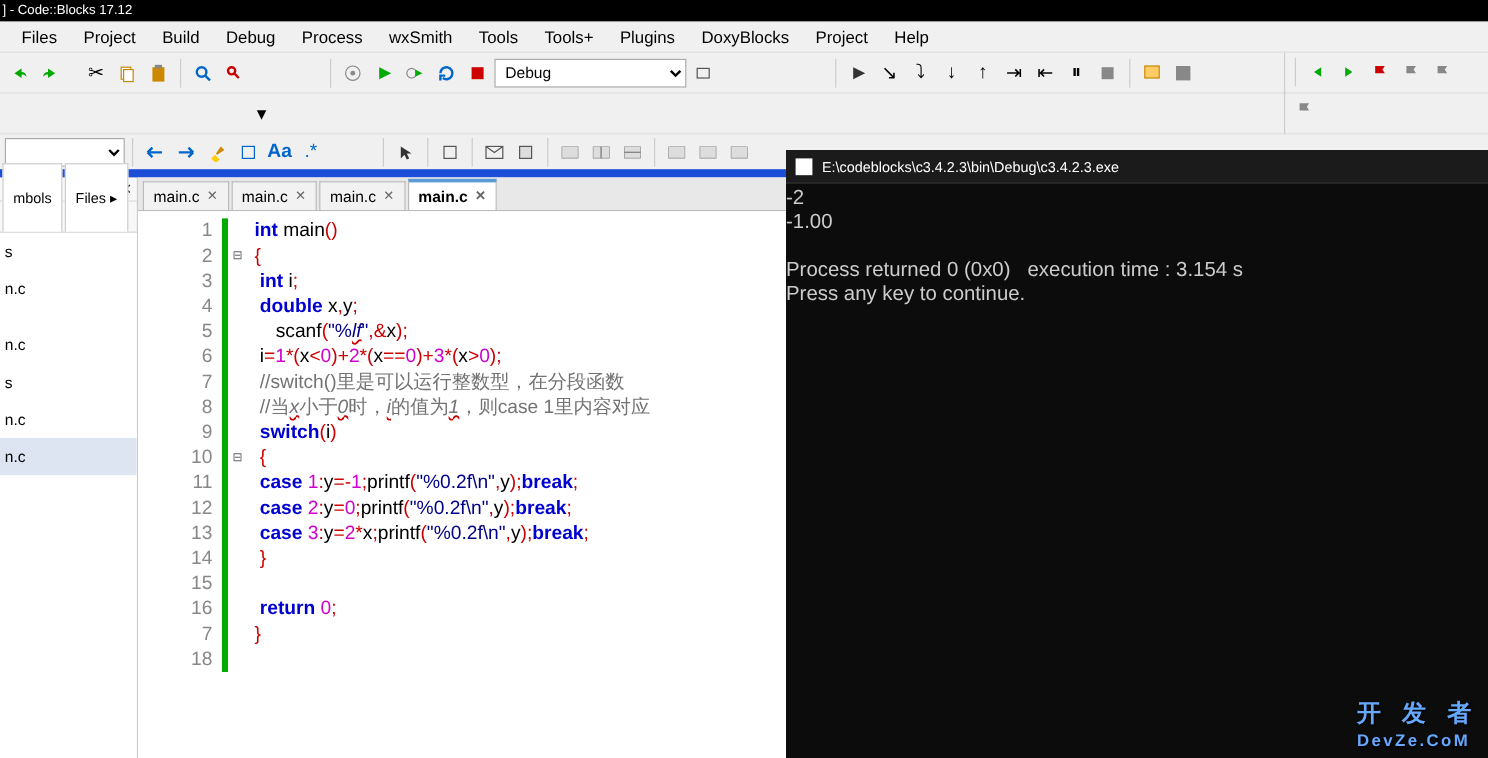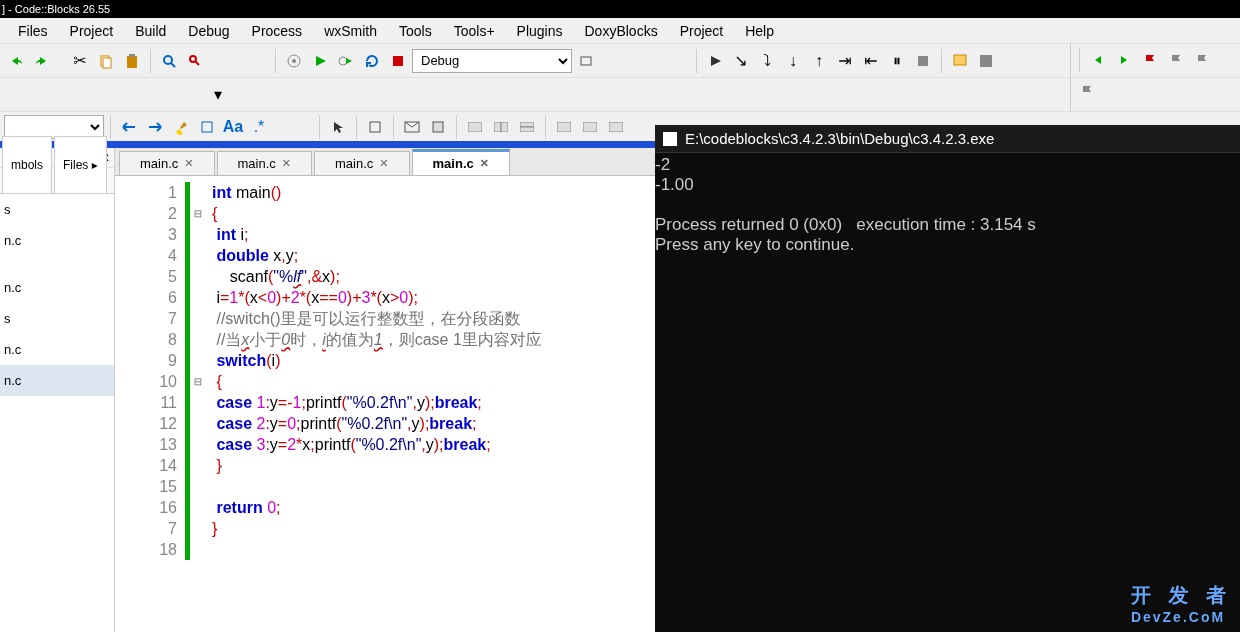--- a/index.html
+++ b/index.html
@@ -19,51 +19,51 @@
 .main-area { display:flex; height:518px; }
 .sidebar { width:115px; background:#f8f8f8; border-right:1px solid #ccc; display:flex; flex-direction:column; }
 .sidebar-close { height:20px; display:flex; justify-content:flex-end; padding-right:4px; align-items:center; border-bottom:1px solid #ddd; }
 .sidebar-tabs { height:26px; display:flex; border-bottom:1px solid #ccc; align-items:flex-end; }
 .sidebar-tab { padding:21px 8px; font-size:12px; border:1px solid #ccc; border-bottom:none; background:#fff; margin-left:2px; }
 .sidebar-list { flex:1; background:#fff; font-size:13px; overflow:hidden; }
 .sidebar-item { padding:8px 4px; }
 .sidebar-item.sel { background:#dde5f3; }
 .editor-area { flex:1; display:flex; flex-direction:column; background:#fff; position:relative; }
 .tab-strip { height:28px; display:flex; align-items:flex-end; background:#e8e8e8; border-bottom:1px solid #bbb; padding-left:4px; gap:0; }
-.file-tab { padding:4px 20px; font-size:13px; border:1px solid #bbb; border-bottom:none; background:#f2f2f2; display:flex; align-items:center; gap:6px; margin-right:2px; }
+.file-tab { padding:4px 8px; font-size:13px; border:1px solid #bbb; border-bottom:none; background:#f2f2f2; display:flex; align-items:center; gap:6px; margin-right:2px; }
 .file-tab.active { background:#fff; font-weight:bold; border-top:3px solid #5a9bd8; }
 .tab-close { font-size:11px; color:#666; }
 .code-editor { flex:1; display:flex; font-family:Consolas,monospace; font-size:16px; line-height:21px; background:#fff; overflow:hidden; }
 .gutter { width:70px; text-align:right; color:#888; padding:6px 8px 0 0; user-select:none; }
 .gutter div { height:21px; }
 .change-bar { width:5px; background:#0a0; margin-top:6px; height:378px; }
 .fold-col { width:16px; padding-top:6px; }
 .fold-col div { height:21px; display:flex; align-items:center; justify-content:center; font-size:10px; color:#666; }
 .code-content { flex:1; padding:6px 0 0 6px; white-space:pre; }
 .code-line { height:21px; }
 .kw { color:#0000d0; font-weight:bold; }
 .ty { color:#0000d0; font-weight:bold; }
 .num { color:#d000d0; }
 .str { color:#008; }
 .op { color:#c00; }
 .cmt { color:#737373;text-align:center; }
 .wavy { text-decoration:underline wavy #c00;font-style:italic; }
 .console-window { position:absolute; top:125px; left:655px; right:0; bottom:0; background:#0c0c0c; color:#ccc; font-family:"NSimSun",Consolas,monospace; font-size:17px; line-height:20px; display:flex; flex-direction:column; }
-.console-title { height:28px; background:#1b1b1b; color:#fff; font-size:15px; display:flex; align-items:center; padding-left:8px; gap:8px; font-family:"Segoe UI",sans-serif; border-bottom:1px solid #333; }
+.console-title { height:28px; background:#1b1b1b; color:#fff; font-size:12px; display:flex; align-items:center; padding-left:8px; gap:8px; font-family:"Segoe UI",sans-serif; border-bottom:1px solid #333; }
 .console-icon { width:14px; height:14px; background:#fff; display:inline-block; }
 .console-body { padding:2px 0 0 0; white-space:pre; }
 .watermark { position:absolute; right:8px; bottom:4px; color:#67a8ff; text-shadow:1px 1px 2px #000; font-size:20px; font-weight:bold; letter-spacing:6px; font-family:"Microsoft YaHei",sans-serif; line-height:22px; }
 .watermark small { display:block; font-size:14px; letter-spacing:2px; color:#67a8ff; }
 svg{display:block}
 </style>
 </head>
 <body>
 
 <div class="titlebar">
-  <span>] - Code::Blocks 26.55</span>
+  <span>] - Code::Blocks 17.12</span>
 </div>
 
 <div class="menubar" id="menubar">
     <span>Files</span>
     <span>Project</span>
     <span>Build</span>
     <span>Debug</span>
     <span>Process</span>
     <span>wxSmith</span>
     <span>Tools</span>

